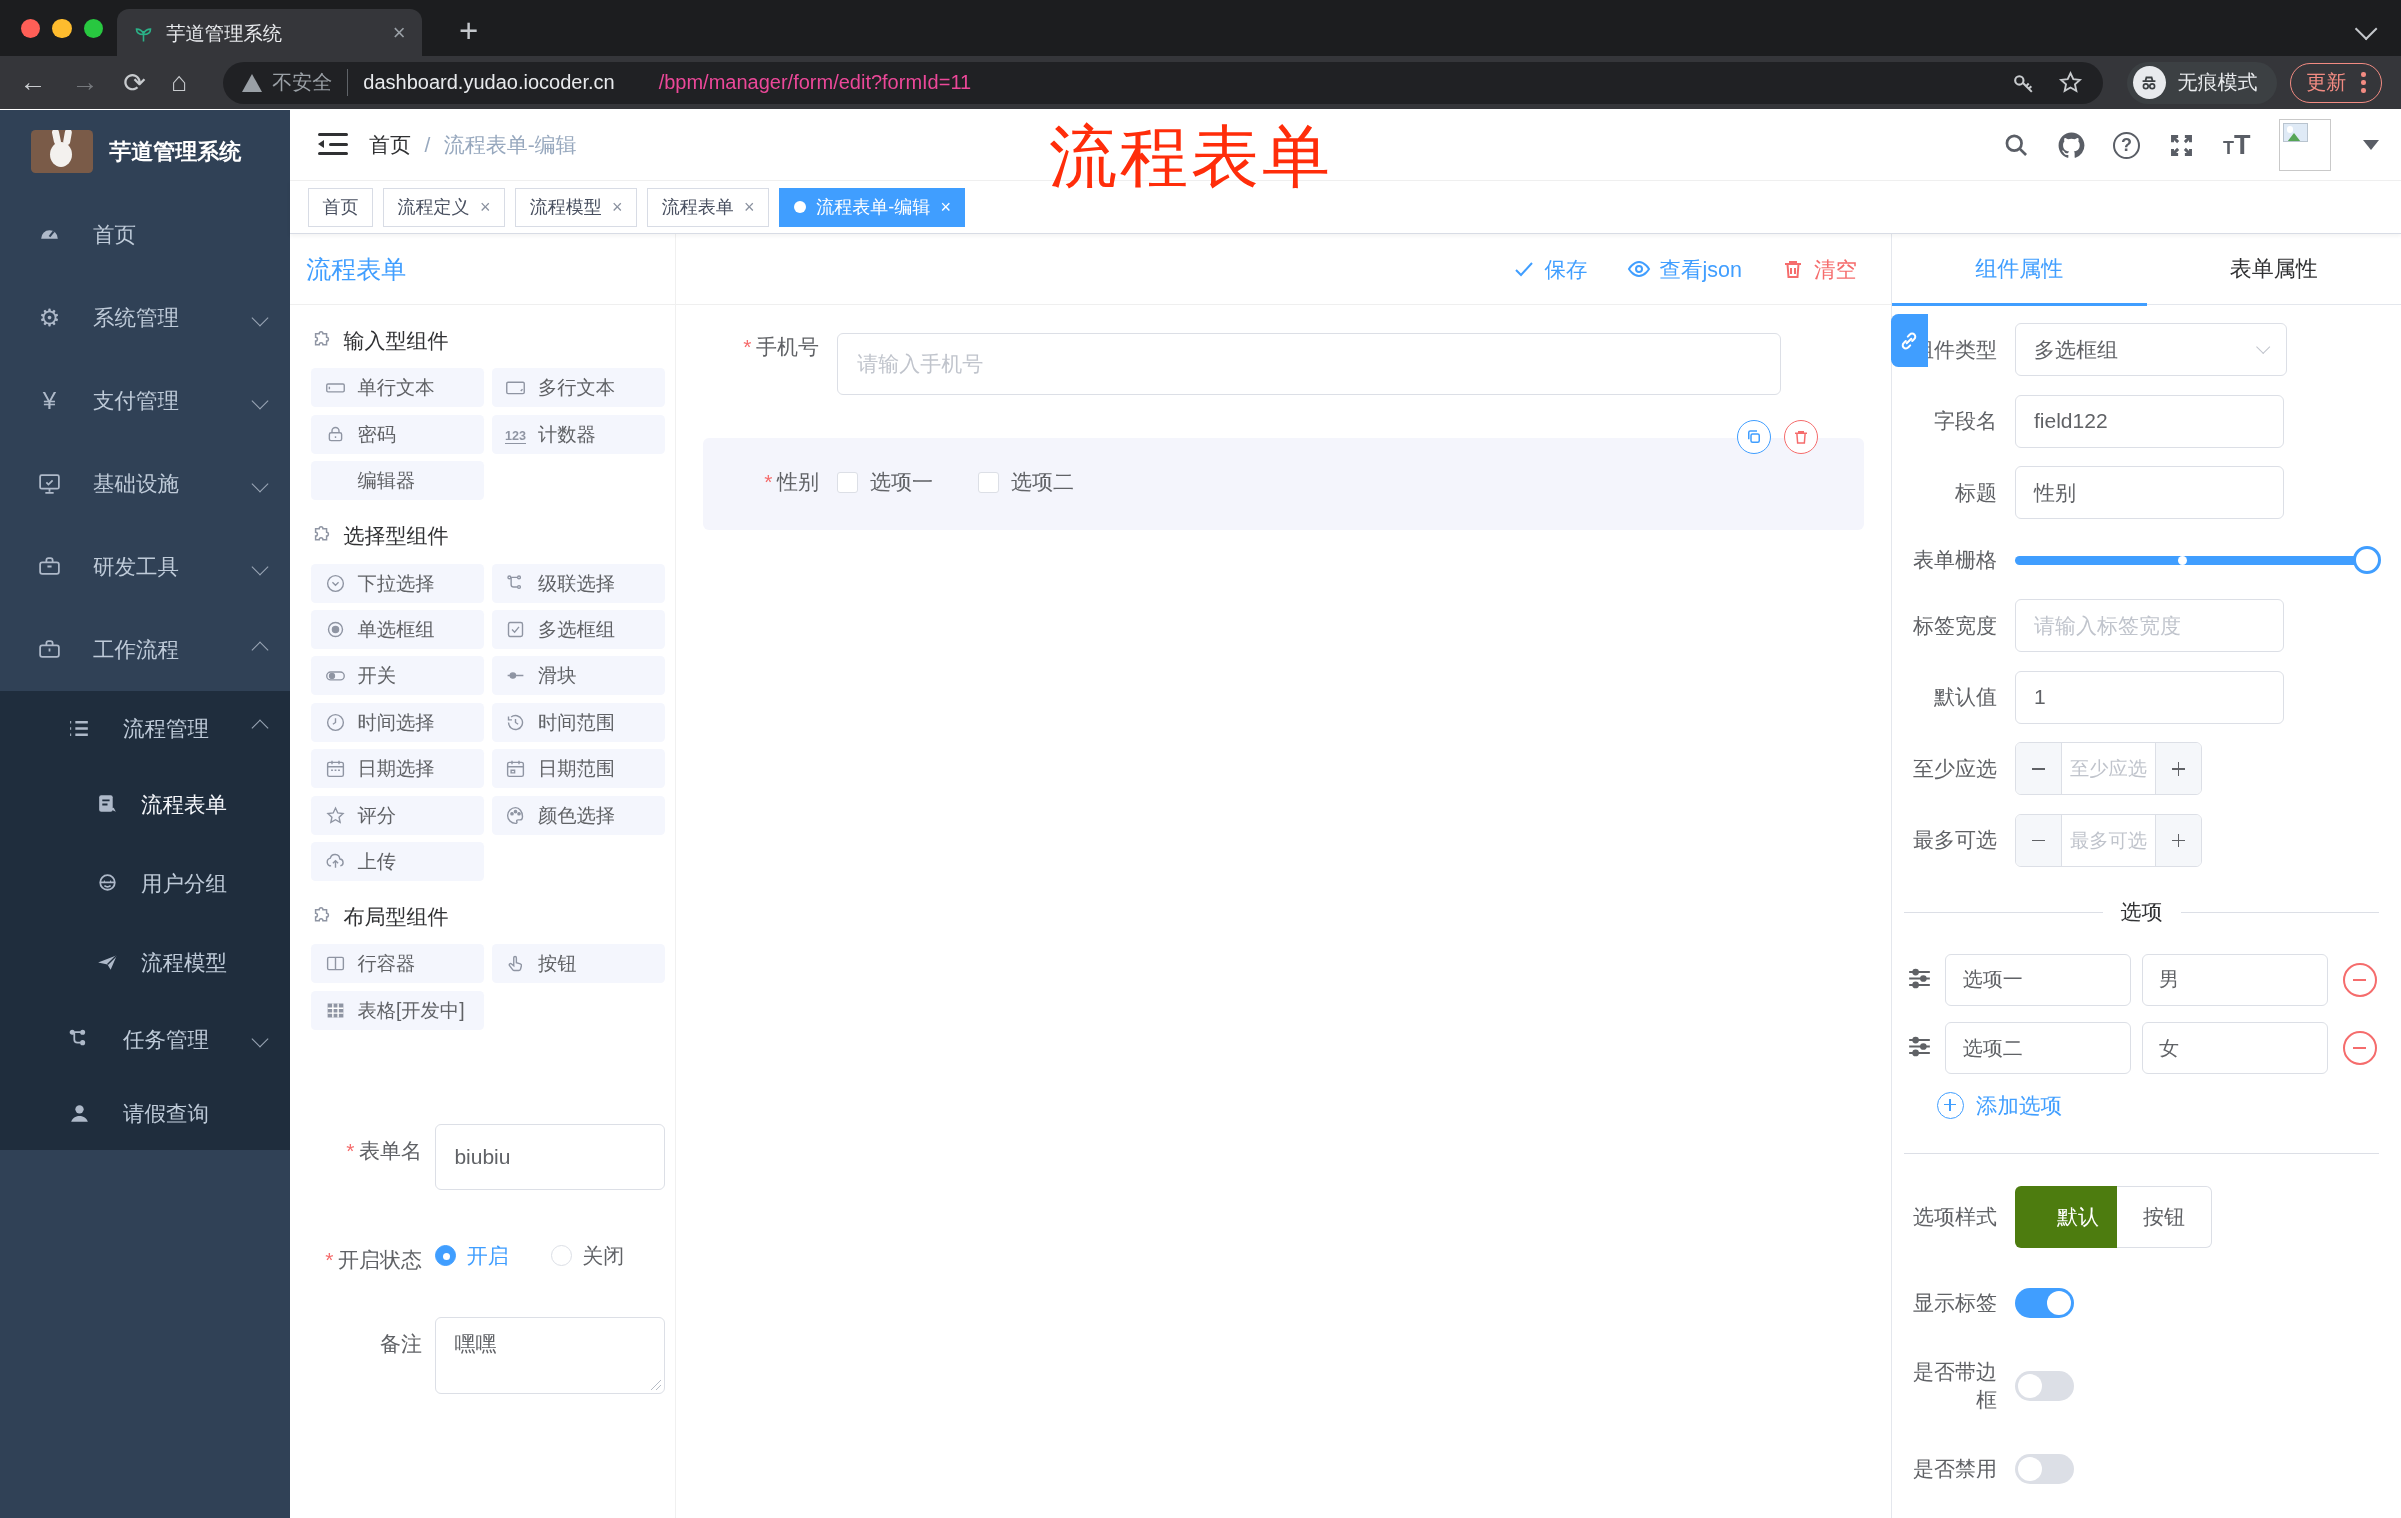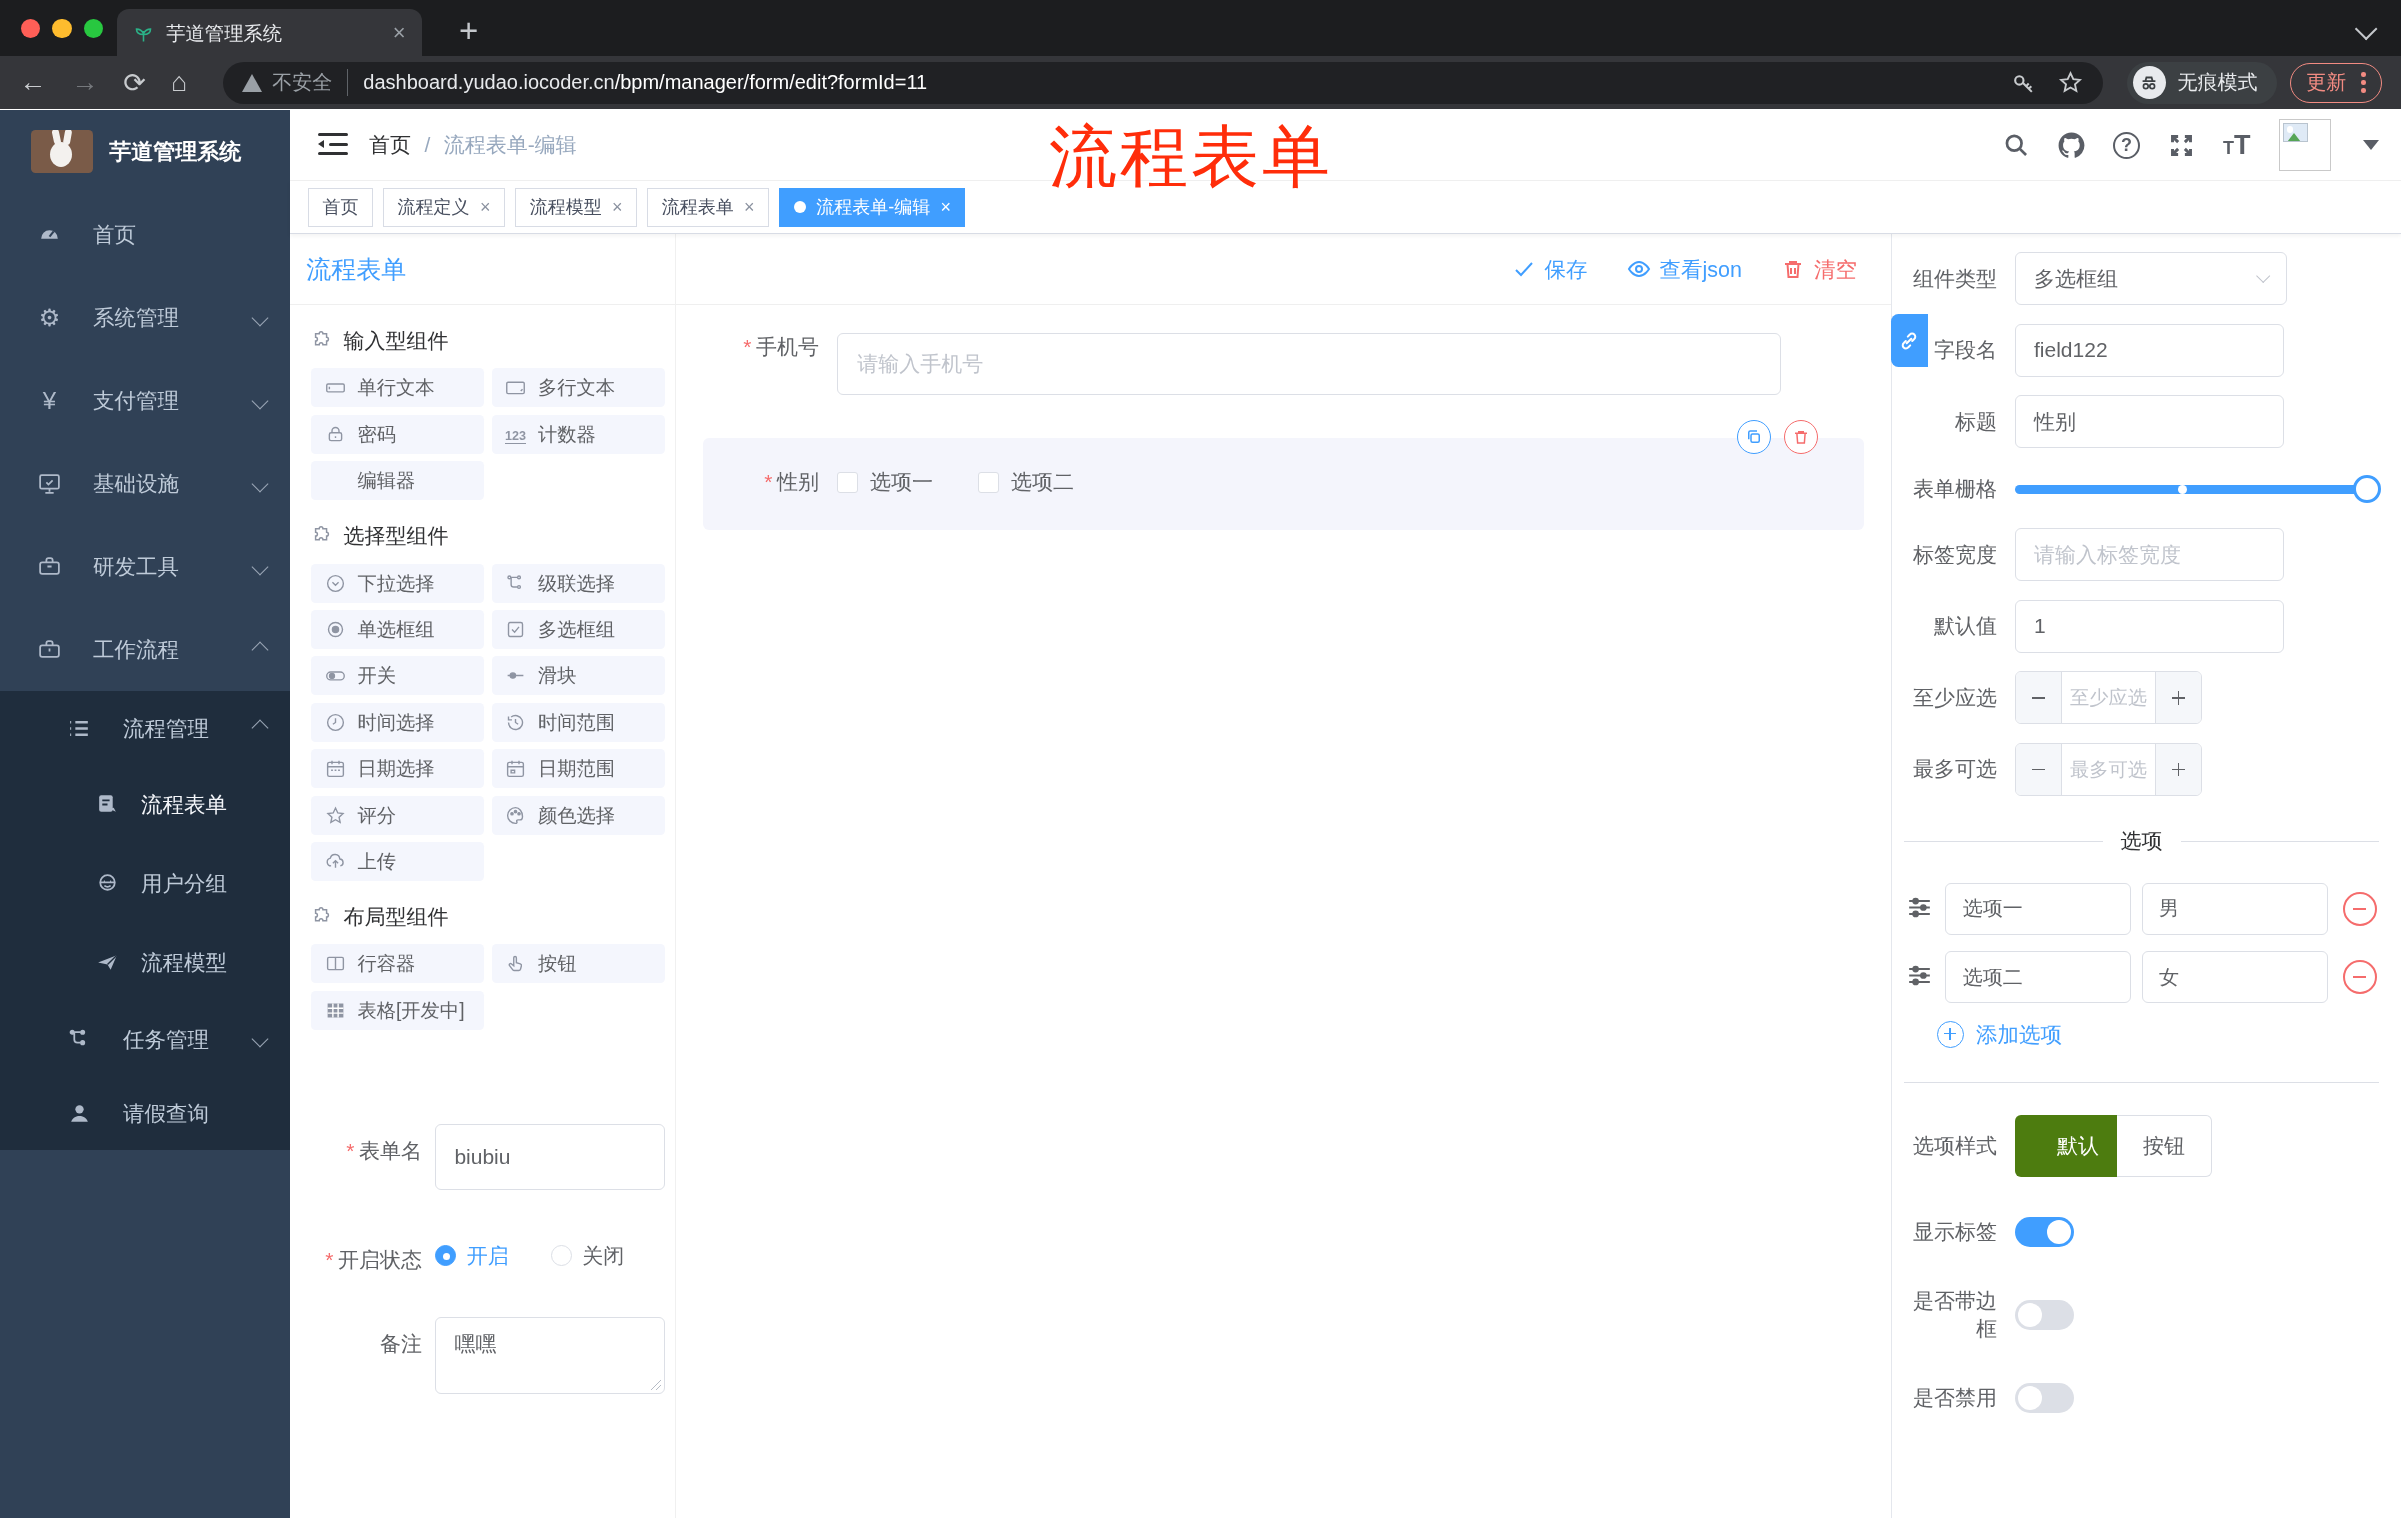--- a/index.html
+++ b/index.html
@@ -17,21 +17,21 @@
   .btab-close { color:#9aa0a6; font-size:22px; line-height:1; }
   .newtab { position:absolute; left:459px; top:12px; color:#c5c8cc; font-size:33px; font-weight:300; }
   .tabcaret { position:absolute; right:27px; top:21px; width:16.3px; height:16.3px; border-right:2.2px solid #c5c8cc; border-bottom:2.2px solid #c5c8cc; transform:rotate(45deg); }
   .navbar { height:53px; background:#35363a; display:flex; align-items:center; padding:0 19.3px; }
   .nav-ic { color:#c8cbce; font-size:27px; margin-right:25px; }
   .nav-ic.dim { color:#75787c; }
   .addressbar { flex:1; height:42px; background:#202124; border-radius:21px; display:flex; align-items:center; padding:0 19.3px; margin:0 10.4px; min-width:0;text-align:center; }
   .warn-tri { width:0; height:0; border-left:10.4px solid transparent; border-right:10.4px solid transparent; border-bottom:18px solid #9aa0a6; margin-right:10.4px; }
   .sec-label { color:#9aa0a6; font-size:20px; padding-right:15px; border-right:1.5px solid #5f6368; margin-right:15px; }
   .url { color:#e8eaed; font-size:20px; white-space:nowrap; overflow:hidden; }
-  .url .path { color:#ffffff; }
+  .url .path { color:#ec4899;margin-left:44px; }
   .addr-right { margin-left:auto; display:flex; align-items:center; gap:22px; }
   .incog { display:flex; align-items:center; gap:12px; background:#3c4043; border-radius:21px; height:42px; padding:0 19.3px 0 6px; color:#e8eaed; font-size:20px; margin:0 13.4px; }
   .incog-circle { width:33px; height:33px; background:#e8eaed; border-radius:50%; display:flex; align-items:center; justify-content:center; }
   .update-pill { display:flex; align-items:center; gap:15px; border:1.5px solid #f28b82; border-radius:21px; height:40px; padding:0 15px; color:#f28b82; font-size:20px; }
   .vdots { display:inline-flex; flex-direction:column; gap:3.7px; }
   .vdots i { width:4.5px; height:4.5px; border-radius:50%; background:#f28b82; }
 
   
   .app { display:flex; height:1409px; }
   .sidebar { width:290px; flex-shrink:0; background:#304156; position:relative; }
@@ -658,20 +658,24 @@
           </div>
         </div>
       </div>
 
       <div class="rightpanel">
         <div class="link-tab">
           <svg viewBox="0 0 24 24">
               <path stroke-linecap="round" d="M9.5 14.5l5-5M8.5 12l-2.2 2.2a3.4 3.4 0 1 0 4.8 4.8L13.3 16.8M15.5 12l2.2-2.2a3.4 3.4 0 1 0-4.8-4.8L10.7 7.2"></path>
             </svg>
         </div>
+        <div class="rp-tabs">
+          <span class="rp-tab active">组件属性</span>
+          <span class="rp-tab">表单属性</span>
+        </div>
         <div class="rp-body">
           <div class="rp-row">
             <span class="rp-label">组件类型</span>
             <span class="rp-input rp-select">
                 <span>多选框组</span>
                 <span class="sel-chev"></span>
               </span>
           </div>
           <div class="rp-row">
             <span class="rp-label">字段名</span>

